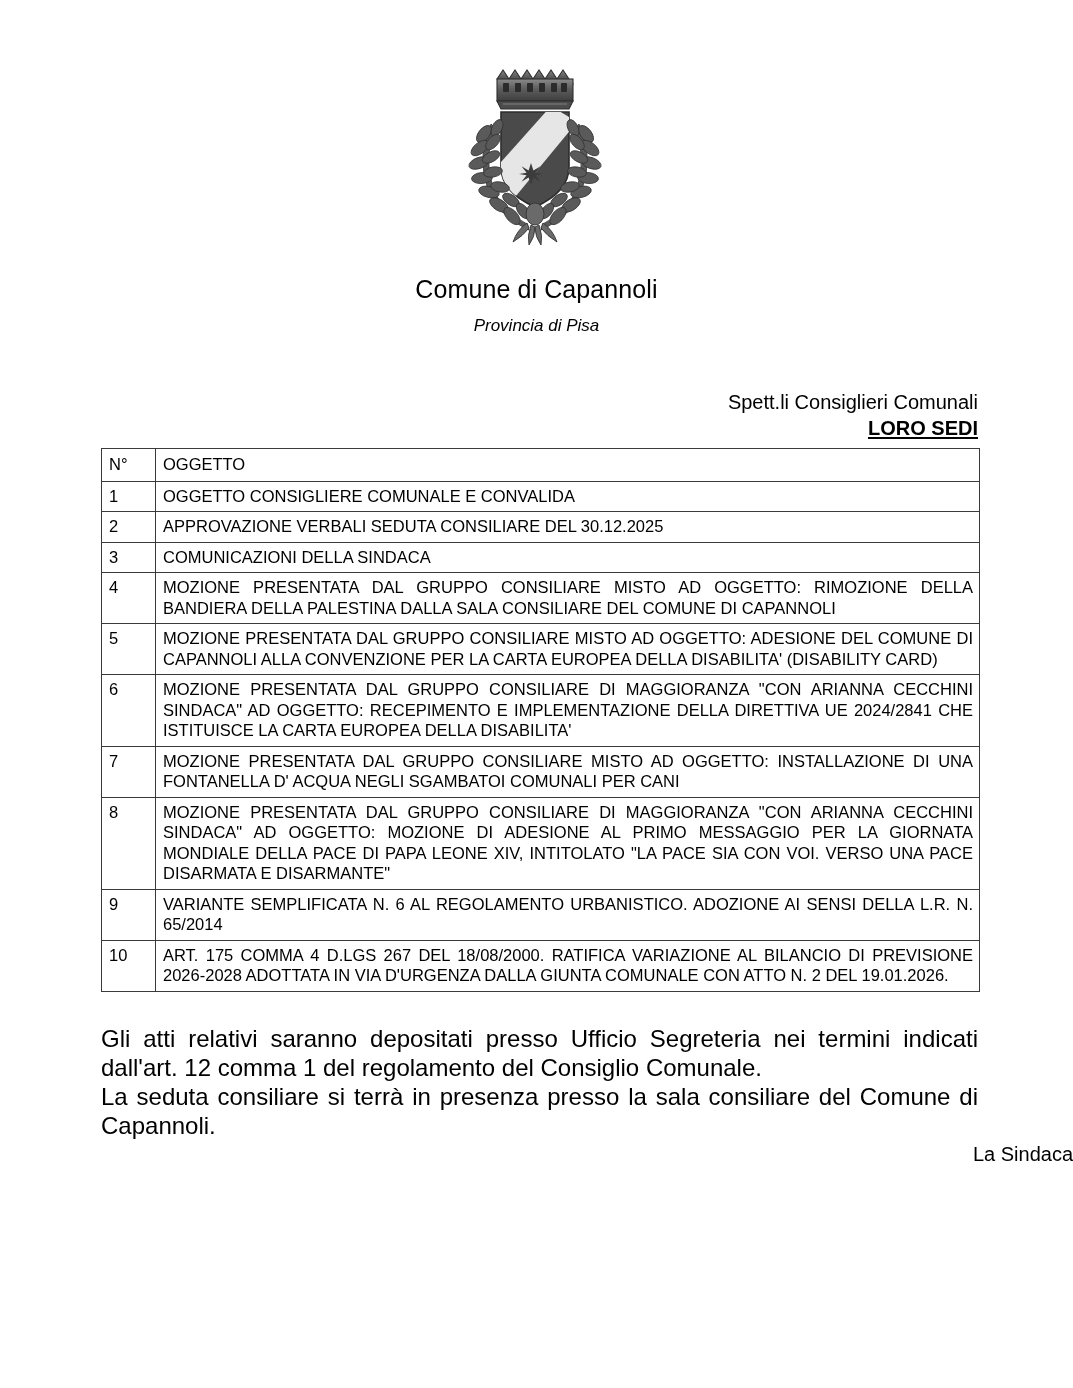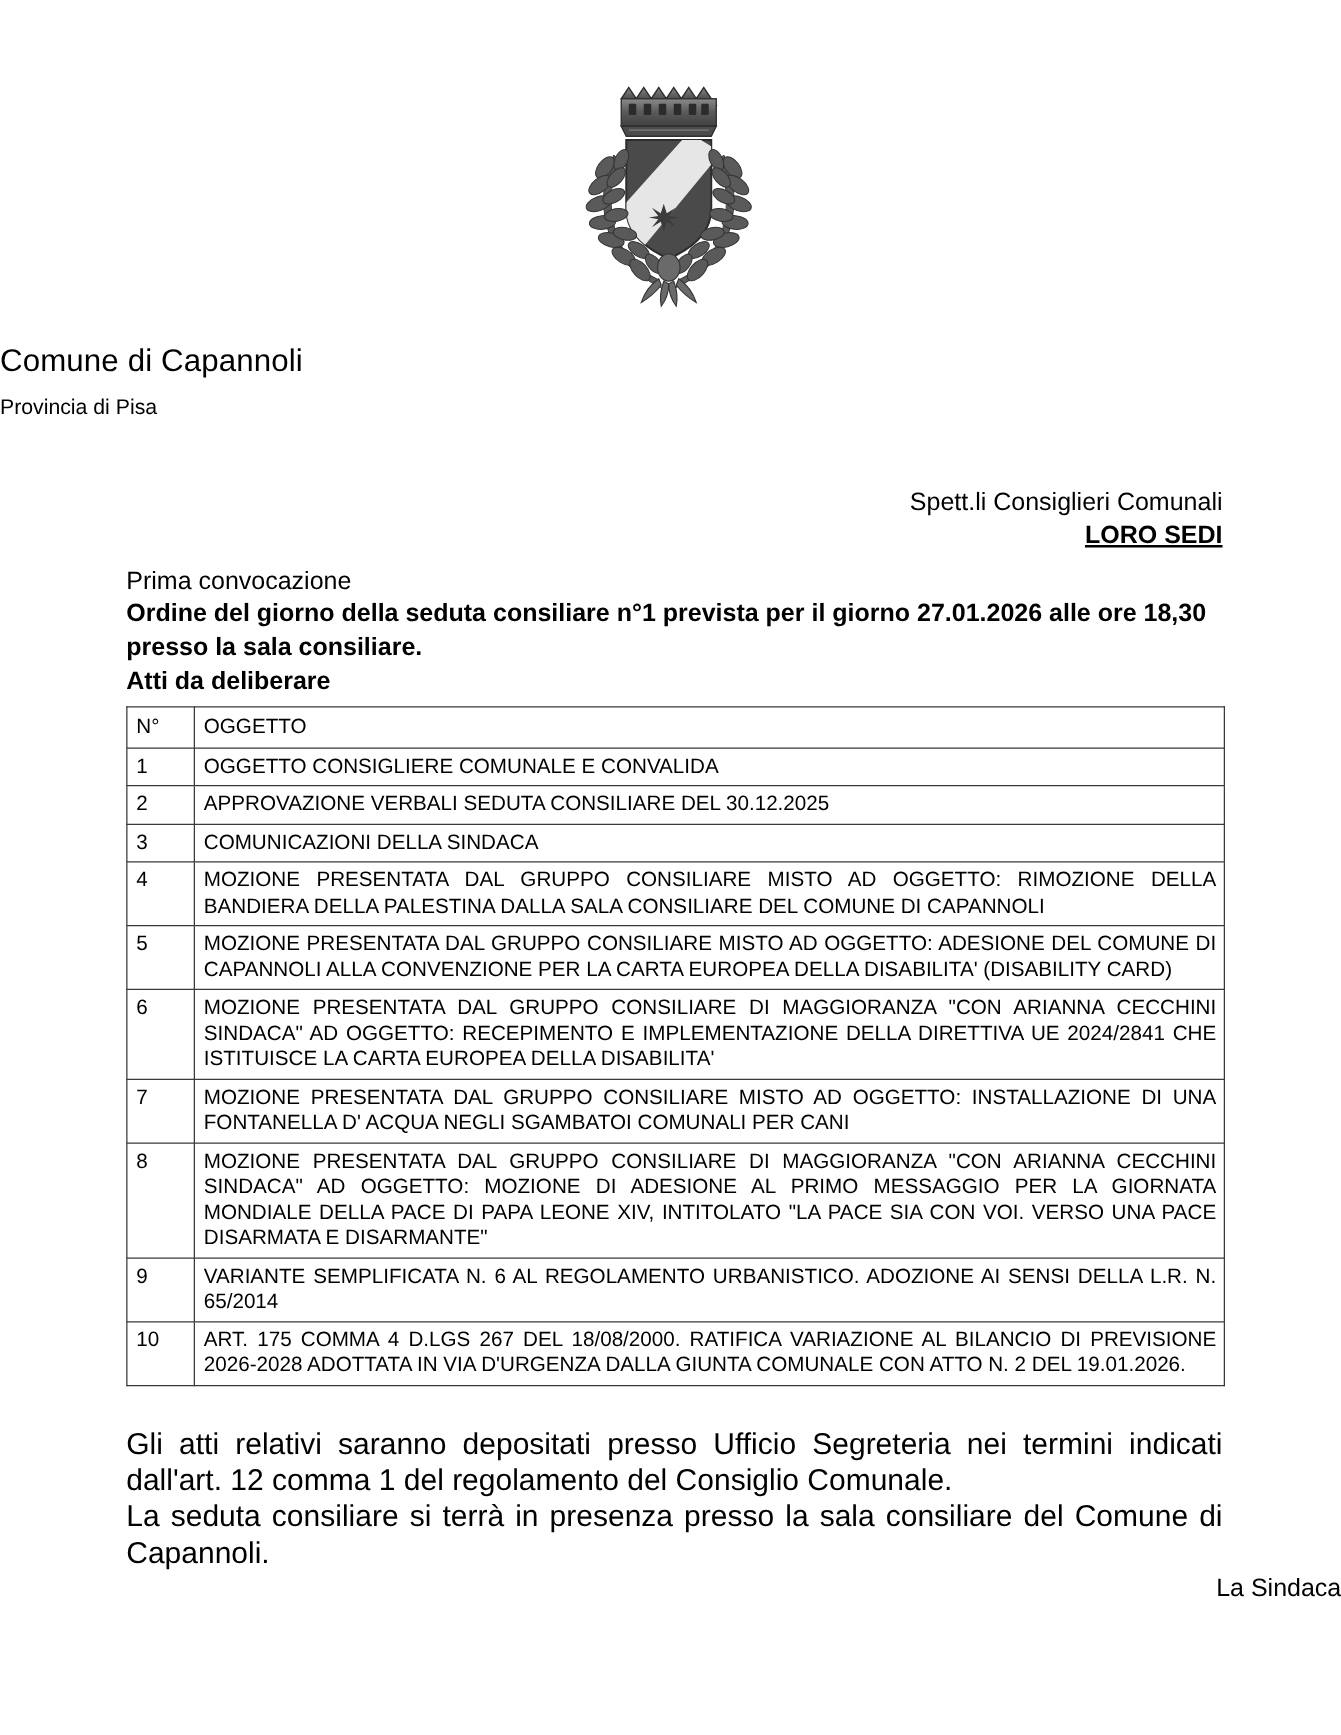--- a/index.html
+++ b/index.html
@@ -19,36 +19,37 @@
   .page {
     position: relative;
     width: 1073px;
     height: 1388px;
     box-sizing: border-box;
   }
 
   
   .letterhead {
     padding-top: 62px;
-    text-align: left;
+    text-align: center;
   }
   .crest {
     display: block;
     margin: 0 auto;
   }
   .org-name {
     font-size: 25px;
     line-height: 30px;
     margin-top: 22px;
     letter-spacing: 0.1px;
   }
   .org-sub {
     font-size: 17px;
     line-height: 22px;
     margin-top: 11px;
+    font-style: italic;
   }
 
   
   .addressee {
     margin-top: 52px;
     padding-right: 95px;
     text-align: right;
   }
   .addressee-line1 {
     font-size: 20px;
@@ -233,25 +234,20 @@
 
     <div class="org-name">Comune di Capannoli</div>
     <div class="org-sub">Provincia di Pisa</div>
   </div>
 
   <div class="addressee">
     <div class="addressee-line1">Spett.li Consiglieri Comunali</div>
     <div class="addressee-line2">LORO SEDI</div>
   </div>
 
-  <div class="intro">
-    <div class="intro-normal">Prima convocazione</div>
-    <div class="intro-bold">Ordine del giorno della seduta consiliare n°1 prevista per il giorno 27.01.2026 alle ore 18,30 presso la sala consiliare.</div>
-    <div class="intro-bold">Atti da deliberare</div>
-  </div>
 
   <div class="agenda-wrap">
     <table class="agenda">
       <tbody>
         <tr class="head">
           <td class="col-num">N°</td>
           <td class="col-obj">OGGETTO</td>
         </tr>
 
         <tr>

